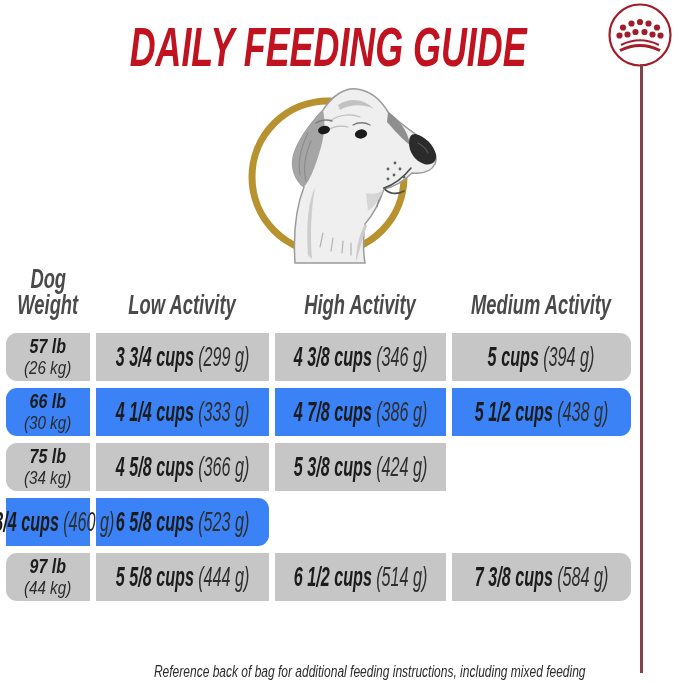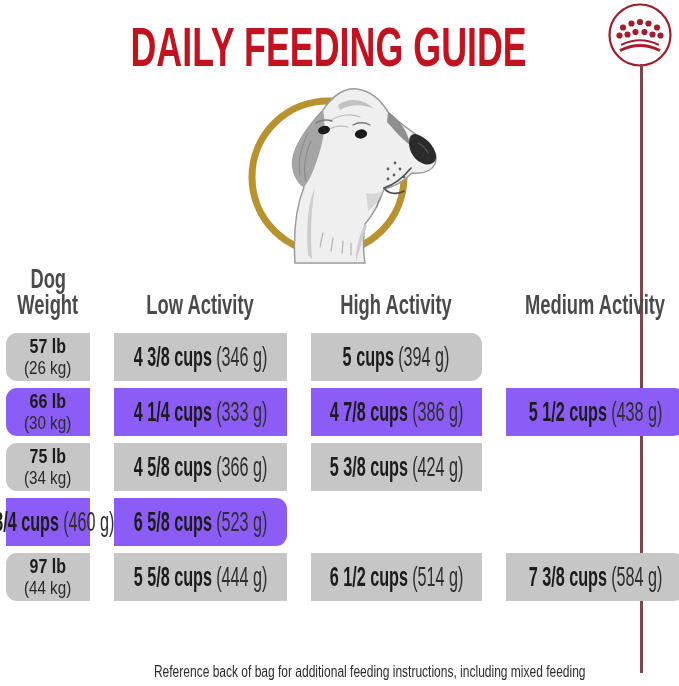--- a/index.html
+++ b/index.html
@@ -3,20 +3,21 @@
 <meta charset="utf-8">
 <style>
   html,body{margin:0;padding:0;background:#ffffff;}
   .page{
     position:relative;
     width:679px;height:686px;
     background:#ffffff;
     overflow:hidden;
     font-family:"Liberation Sans", sans-serif;
     color:#1e1e1e;
+    font-style:italic;
   }
   
   .title{
     position:absolute;top:19px;left:0;width:657px;
     text-align:center;line-height:1;white-space:nowrap;
   }
   .title span{
     display:inline-block;
     font-size:56px;font-weight:700;
     color:#c1121f;
@@ -30,21 +31,21 @@
     position:absolute;left:640px;top:64px;
     width:3px;height:609px;
     background:#84424c;
   }
   
   .dog{position:absolute;left:238px;top:83px;}
   
   .grid{
     display:grid;
     grid-template-columns:84px 173px 171px 179px;
-    column-gap:24px;
+    column-gap:6px;
   }
   .thead{
     position:absolute;left:6px;top:256px;width:634px;height:62px;
     align-items:end;
   }
   .th{
     display:flex;flex-direction:column;justify-content:flex-end;
     align-items:center;text-align:center;line-height:26px;white-space:nowrap;
   }
   .th span{
@@ -52,21 +53,21 @@
     font-size:27px;font-weight:700;color:#4a4a4a;
     transform:scaleX(0.68);transform-origin:center;
   }
   .rows{position:absolute;left:6px;top:333px;width:634px;}
   .row{height:48px;margin-bottom:7px;}
   .cell{
     display:flex;align-items:center;justify-content:center;
     white-space:nowrap;
   }
   .row-dark .cell{background:#c6c6c6;}
-  .row-light .cell{background:#8b5cf6;}
+  .row-light .cell{background:#3b82f6;}
   .cell.first{border-radius:11px 0 0 11px;}
   .cell.last{border-radius:0 11px 11px 0;text-align:right;}
   .cellText{
     display:inline-block;font-size:27px;line-height:1;
     transform:scaleX(0.60);transform-origin:center;
   }
   .cups{font-weight:700;color:#1c1c1c;}
   .grams{font-weight:400;color:#2e2e2e;margin-left:7px;}
   .wcol{flex-direction:column;line-height:22px;}
   .wline{display:inline-block;transform:scaleX(0.80);transform-origin:center;}
@@ -172,20 +173,23 @@
   </div>
 
   <div class="rows">
 
     <div class="row grid row-dark">
       <div class="cell first wcol">
         <span class="wline wlb">57 lb</span>
         <span class="wline wkg">(26 kg)</span>
       </div>
       <div class="cell">
+        <span class="cellText"><span class="cups">3 3/4 cups</span><span class="grams">(299 g)</span></span>
+      </div>
+      <div class="cell">
         <span class="cellText"><span class="cups">4 3/8 cups</span><span class="grams">(346 g)</span></span>
       </div>
       <div class="cell last">
         <span class="cellText"><span class="cups">5 cups</span><span class="grams">(394 g)</span></span>
       </div>
     </div>
 
     <div class="row grid row-light">
       <div class="cell first wcol">
         <span class="wline wlb">66 lb</span>

